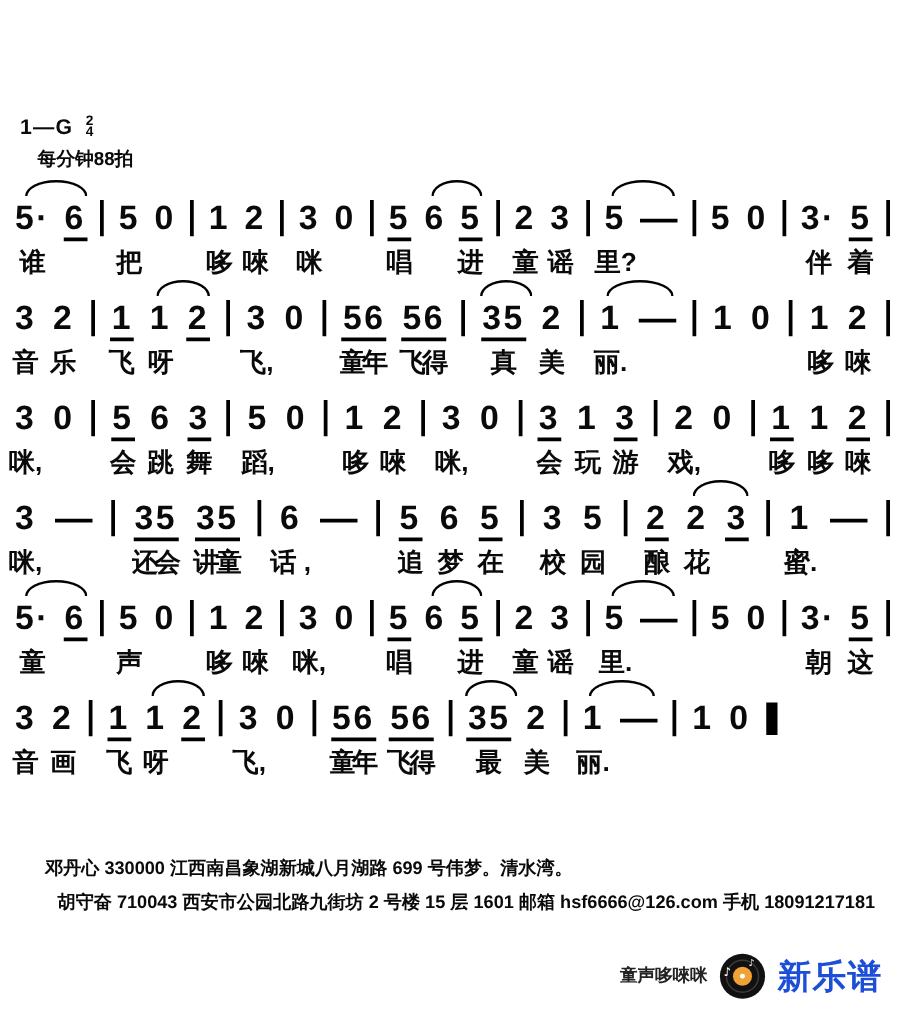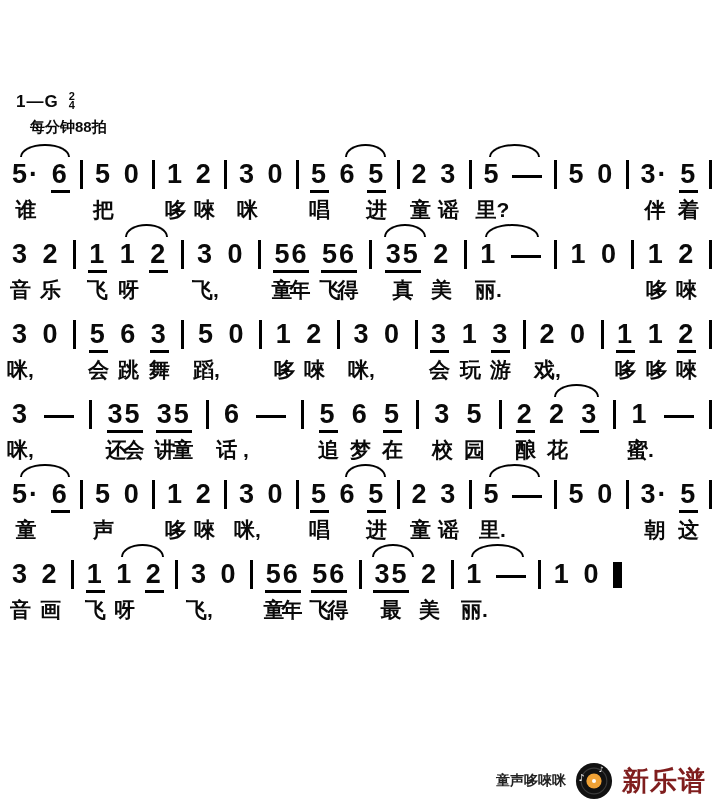--- a/index.html
+++ b/index.html
@@ -5,21 +5,21 @@
   html,body { margin:0; padding:0; background:#fff; }
   .page {
     position:relative; width:722px; height:808px; background:#ffffff;
     font-family:"Liberation Sans","DejaVu Sans",sans-serif; color:#0a0a0a; overflow:hidden;
   }
   .title {
     position:absolute; top:6px; left:0; right:0; margin:0; text-align:center;
     font-size:44px; font-weight:bold; letter-spacing:4px;
   }
   .meta-left { position:absolute; left:16px; top:92px; font-weight:bold; }
-  .key-row { display:flex; font-size:17px; }
+  .key-row { display:flex; align-items:center; font-size:17px; }
   .key-text { letter-spacing:1px; }
   .time-sig { display:inline-flex; flex-direction:column; align-items:center; margin-left:10px; }
   .time-sig b { font-size:11px; line-height:9px; }
   .tempo { margin:6px 0 0 14px; font-size:15px; }
   .credits { position:absolute; right:22px; top:92px; font-size:15px; font-weight:bold; line-height:28px; text-align:left; }
   #score { position:absolute; left:12px; top:142px; width:700px; }
   .sys { position:relative; height:80px; }
   .note-row {
     position:relative; display:flex; justify-content:space-between; align-items:flex-end;
     height:34px; padding-top:14px; box-sizing:content-box;
@@ -34,21 +34,21 @@
     position:absolute; top:2px; height:11px;
     border:2.5px solid #000; border-bottom:none;
     border-radius:50% 50% 0 0 / 100% 100% 0 0;
   }
   .lyric-row { position:relative; height:32px; }
   .lyr { position:absolute; top:6px; transform:translateX(-50%); font-size:21px; font-weight:bold; white-space:nowrap; }
   .footer { position:absolute; left:36px; top:682px; font-size:14.5px; font-weight:bold; line-height:27px; }
   .footer .l2 { margin-left:10px; }
   .brand { position:absolute; right:16px; bottom:8px; display:flex; align-items:center; gap:9px; }
   .brand-prefix { font-size:14px; font-weight:bold; color:#222; }
-  .brand-logo { font-size:27px; font-weight:bold; letter-spacing:1px; color:#7f1d1d; }
+  .brand-logo { font-size:27px; font-weight:bold; letter-spacing:1px; color:#1d4ed8; }
 </style>
 </head>
 <body>
 
 <div class="page">
 
 
   <div class="meta-left">
     <div class="key-row">
       <span class="key-text">1—G</span>
@@ -339,20 +339,22 @@
           <span class="lyr" style="left: 308px;">飞</span>
           <span class="lyr" style="left: 326px;">得</span>
           <span class="lyr" style="left: 379px;">最</span>
           <span class="lyr" style="left: 417.5px;">美</span>
           <span class="lyr" style="left: 462.5px;">丽.</span>
         </div>
       </div>
     </div>
 
   <div class="footer">
+    <div class="l1">邓丹心 330000 江西南昌象湖新城八月湖路 699 号伟梦。清水湾。</div>
+    <div class="l2">胡守奋 710043 西安市公园北路九街坊 2 号楼 15 层 1601  邮箱 hsf6666@126.com  手机 18091217181</div>
   </div>
 
   <div class="brand">
     <span class="brand-prefix">童声哆唻咪</span>
     <svg width="38" height="38" viewBox="0 0 40 40">
       <circle cx="20" cy="20" r="19" fill="#111111"></circle>
       <circle cx="20" cy="20" r="13.5" fill="none" stroke="#3b3b3b" stroke-width="1.2"></circle>
       <circle cx="20" cy="20" r="8" fill="#f0a236"></circle>
       <circle cx="20" cy="20" r="2.1" fill="#ffffff"></circle>
       <text x="4" y="20" fill="#ffffff" font-size="10" font-family="DejaVu Sans, sans-serif">♪</text>

